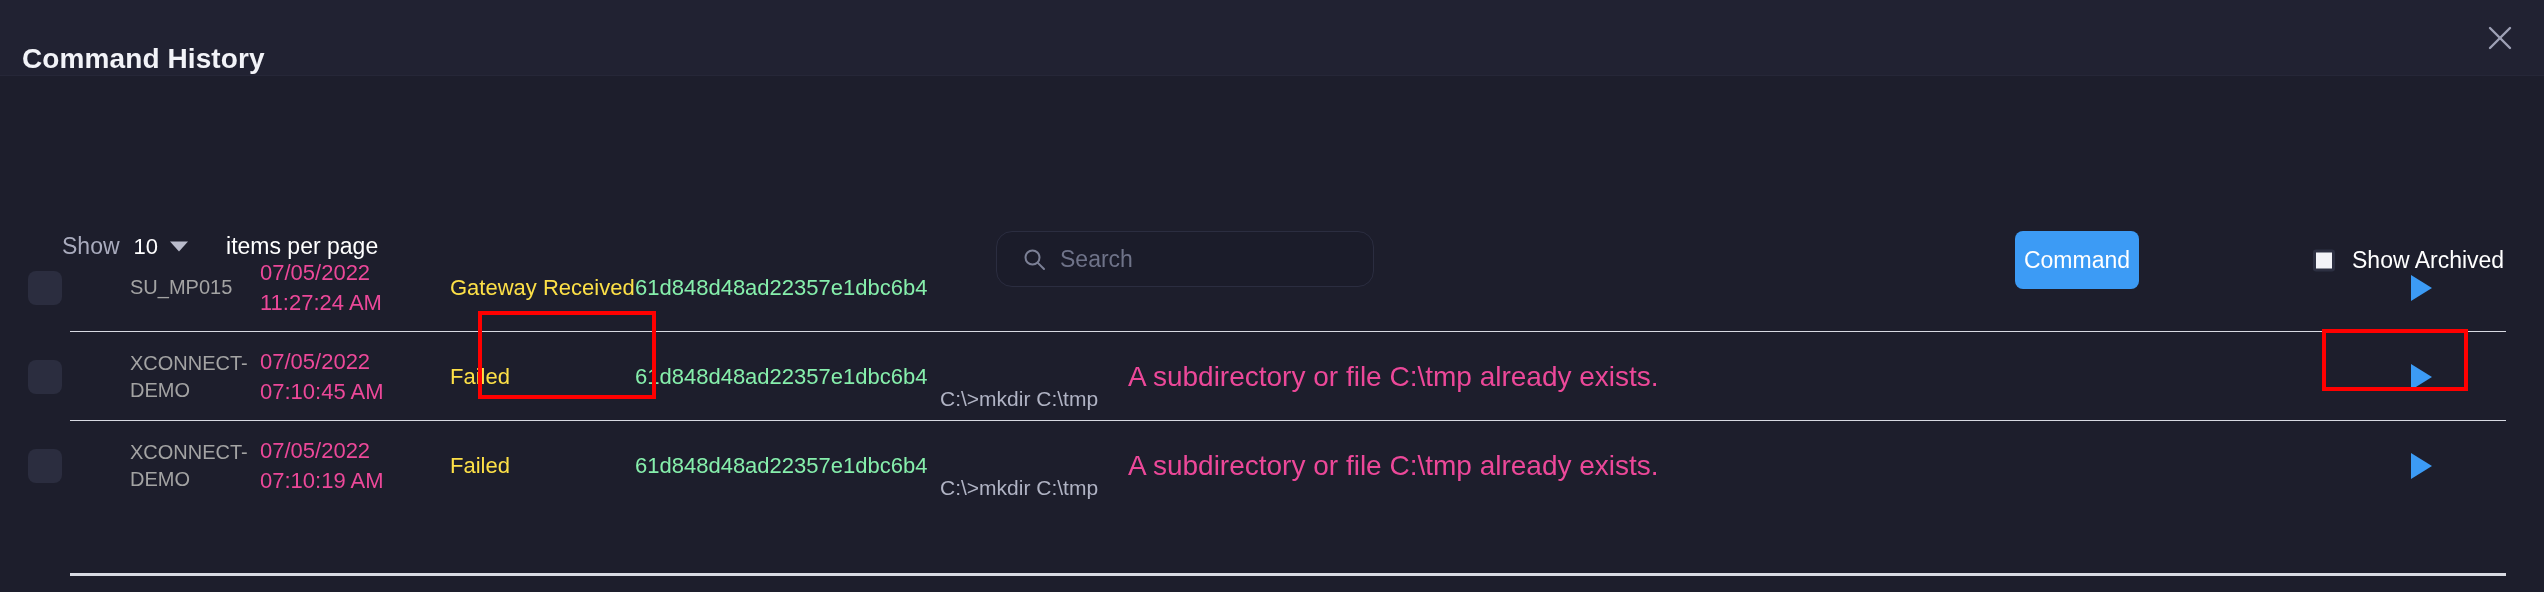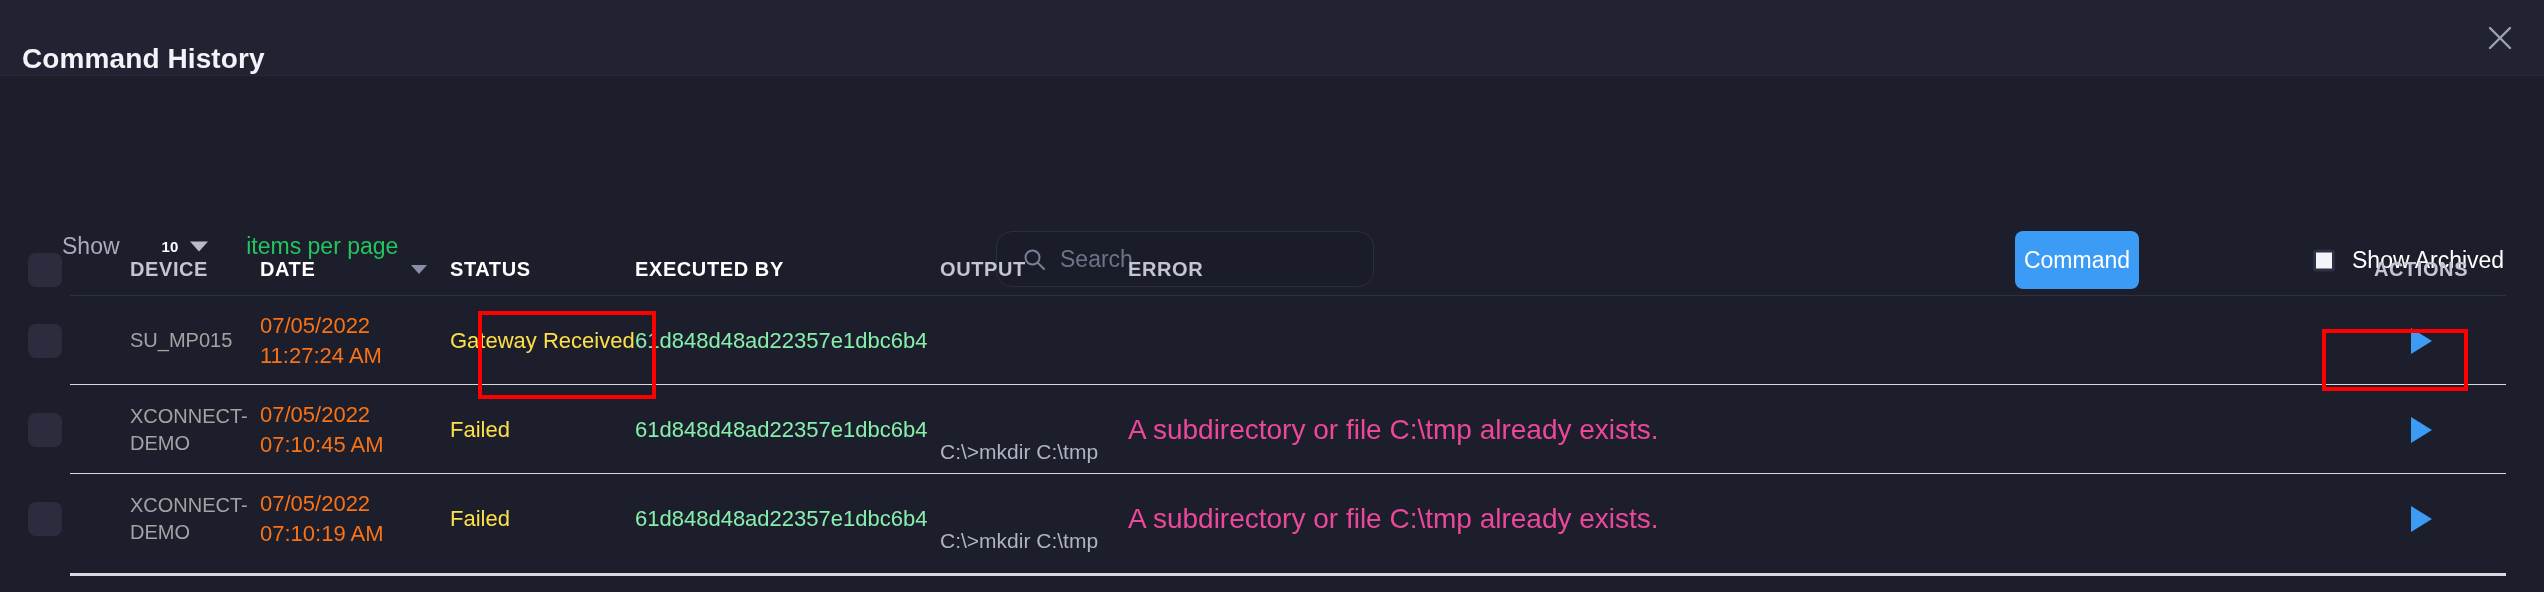--- a/index.html
+++ b/index.html
@@ -34,28 +34,28 @@
   
   .toolbar {
     position: absolute; left: 0; top: 76px; width: 2544px; height: 130px; padding-left: 28px;
   }
   .pager {
     position: absolute; left: 62px; top: 170px;
     display: flex; align-items: center; transform: translateY(-50%);
   }
   .pager .lbl { font-size: 23px; color: #a9abbd; }
   .pager .count {
-    margin-left: 42px; font-size: 15px; font-weight: bold; color: #ffffff;
+    margin-left: 14px; font-size: 22px; font-weight: normal; color: #ffffff;
   }
   .pager .caret {
     margin-left: 12px; width: 0; height: 0;
     border-left: 9px solid transparent; border-right: 9px solid transparent;
     border-top: 10px solid #b9bbcb; cursor: pointer;
   }
-  .pager .suffix { margin-left: 38px; font-size: 23px; color: #22c55e; }
+  .pager .suffix { margin-left: 38px; font-size: 23px; color: #ffffff; }
 
   .searchbox {
     position: absolute; left: 996px; top: 155px;
     width: 378px; height: 56px;
     background: #1b1c2a; border: 1px solid #2b2d40; border-radius: 16px;
     display: flex; align-items: center;
   }
   .searchbox .s-icon { margin-left: 26px; display: flex; }
   .searchbox input {
     flex: 1; margin-left: 14px; margin-right: 14px;
@@ -120,21 +120,21 @@
   .th-bright { color: #ffffff; }
   .th-sort { display: flex; align-items: center; }
   .th-sort .sort-caret {
     margin-left: 96px; width: 0; height: 0;
     border-left: 8px solid transparent; border-right: 8px solid transparent;
     border-top: 9px solid #8b8fa6;
   }
 
   .td { font-size: 22px; color: #c9cbda; line-height: 1.33; }
   .td-device { color: #a3a3a3; font-size: 20px; }
-  .td-date   { color: #f97316; }
+  .td-date   { color: #ec4899; }
   .td-status { color: #fde047; }
   .td-exec   { color: #86efac; font-size: 22px; }
   .td-output { color: #b0b3c4; font-size: 21px; position: relative; top: 22px; }
   .td-error  { color: #ec4899; font-size: 28px; }
 
   .play {
     width: 0; height: 0;
     border-top: 13px solid transparent; border-bottom: 13px solid transparent;
     border-left: 21px solid #3c9bf5; cursor: pointer;
   }
@@ -189,36 +189,20 @@
     <button class="btn btn-export">Command</button>
 
     <div class="showarch">
       <span class="cb"></span>
       <span class="cb-lbl">Show Archived</span>
     </div>
   </div>
 
   <div class="table">
 
-    <div class="row hrow">
-      <div class="c-check">
-        <div class="cell-box"></div>
-      </div>
-      <div class="c-device th th-dim">DEVICE</div>
-      <div class="c-date th th-bright th-sort">
-        <span>DATE</span>
-        <span class="sort-caret"></span>
-      </div>
-      <div class="c-status th th-bright">STATUS</div>
-      <div class="c-exec th th-bright">EXECUTED BY</div>
-      <div class="c-output th th-dim">OUTPUT</div>
-      <div class="c-error th th-dim">ERROR</div>
-      <div class="c-actions th th-dim">ACTIONS</div>
-      <div class="sep sep-dark" style="bottom:0"></div>
-    </div>
 
     <div class="row drow">
       <div class="c-check">
         <div class="cell-box"></div>
       </div>
       <div class="c-device td td-device">SU_MP015</div>
       <div class="c-date td td-date">
         <div>07/05/2022</div>
         <div>11:27:24 AM</div>
       </div>

